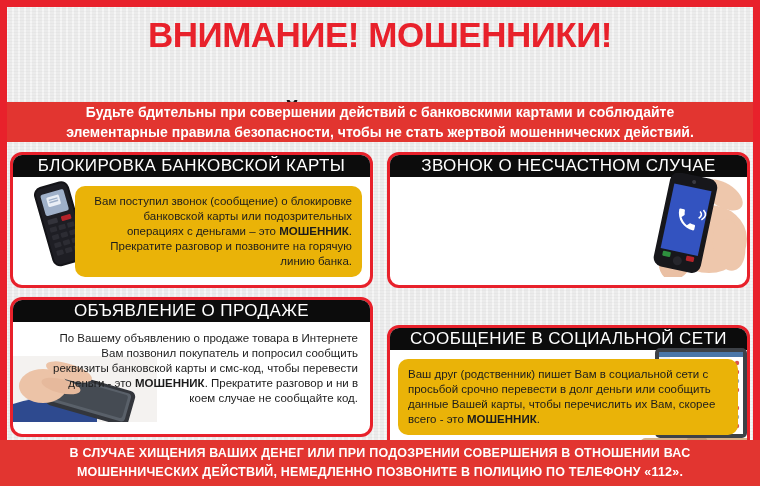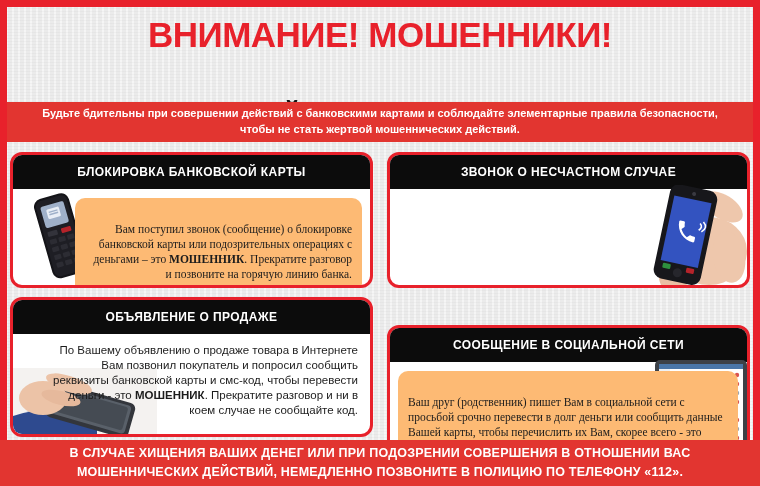--- a/index.html
+++ b/index.html
@@ -22,41 +22,41 @@
   .subtitle{
     position:absolute; top:60px; left:7px; right:7px; height:34px; z-index:2;
     display:flex; align-items:center; justify-content:center;
     color:#141414; font-size:27px; font-weight:700; letter-spacing:.5px;margin-top:39px;
   }
   .banner{
     position:absolute; left:7px; right:7px; z-index:2;
     background:#e23530; color:#fff; font-weight:700;
     display:flex; align-items:center; justify-content:center; text-align:center;
   }
-  .banner.intro{ top:102px; height:40px; font-size:11px; line-height:1.45; padding:0 30px; }
+  .banner.intro{ top:102px; height:40px; font-size:14px; line-height:1.45; padding:0 30px; }
   .banner.footer{ top:440px; height:46px; left:0; right:0; z-index:6; font-size:12.5px; line-height:1.5; padding:0 10px; text-transform:uppercase; letter-spacing:.2px; }
 
   .card{
     position:absolute; background:#fff; border:3px solid #e8212b; border-radius:12px;
     overflow:hidden; z-index:3;
   }
   #card1{ left:10px;  top:152px; width:363px; height:136px; }
   #card2{ left:387px; top:152px; width:363px; height:136px; }
   #card3{ left:10px;  top:297px; width:363px; height:140px; }
   #card4{ left:387px; top:297px; width:363px; height:140px;margin-top:28px; }
 
   .card-h{
-    height:34px; background:#0c0c0c; color:#fff;
+    height:22px; background:#0c0c0c; color:#fff;
     display:flex; align-items:center; justify-content:center;
-    font-size:12px; font-weight:700; letter-spacing:.4px; text-transform:uppercase;
+    font-size:17px; font-weight:400; letter-spacing:.4px; text-transform:uppercase;
   }
   .card-b{ position:relative; height:calc(100% - 34px); font-size:11.5px; line-height:1.3; color:#1c1c1c; }
   .card-b b{ font-weight:800; }
 
-  .bubble{ position:absolute; background:#fdba74; border-radius:10px; padding:24px 10px; z-index:2;font-family:Liberation Serif, serif; }
+  .bubble{ position:absolute; background:#eab308; border-radius:10px; padding:8px 10px; z-index:2; }
   #card1 .bubble{ left:62px; right:8px; top:9px; text-align:right; }
   #card4 .bubble{ left:8px; top:9px; width:340px; text-align:left; }
 
   .txt{ position:absolute; z-index:2; }
   #card2 .txt{ left:14px; top:10px; width:212px; text-align:left; }
   #card3 .txt{ left:34px; right:12px; top:9px; text-align:right; }
 
   .img{ position:absolute; z-index:1; }
   #card1 .img{ left:4px; bottom:2px; }
   #card2 .img{ right:-4px; bottom:-4px; }

